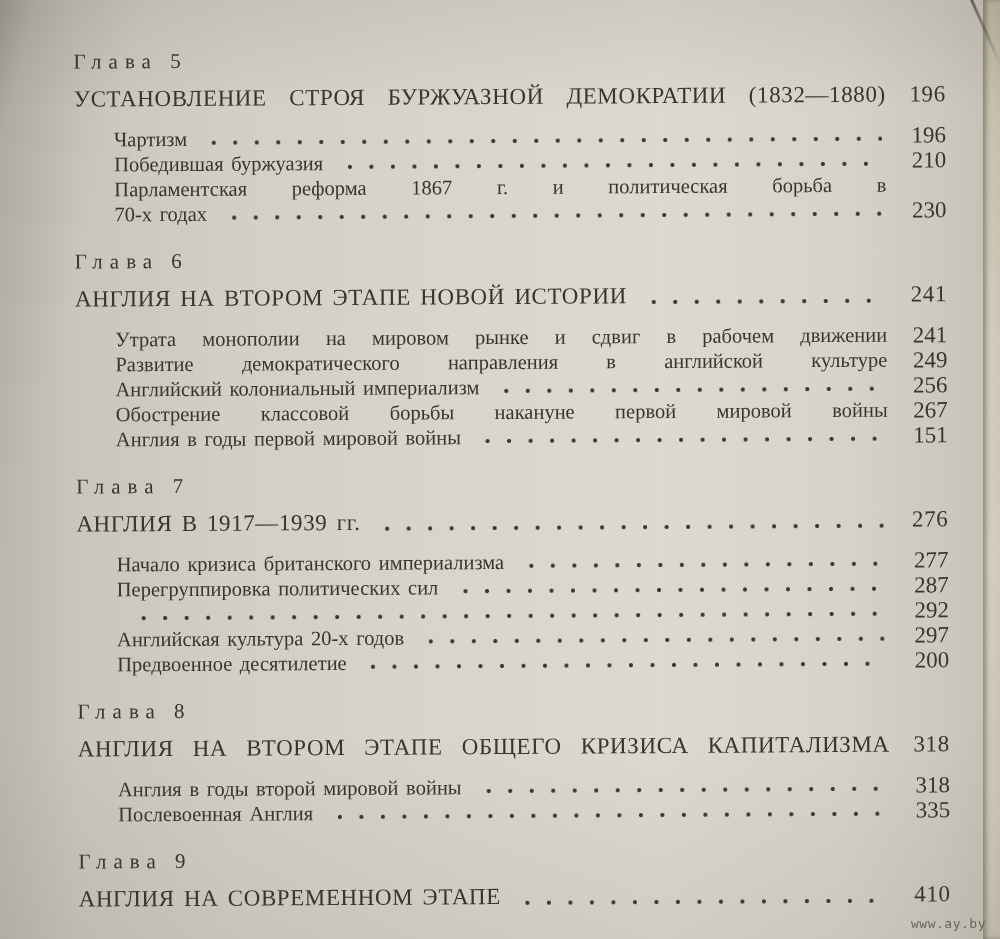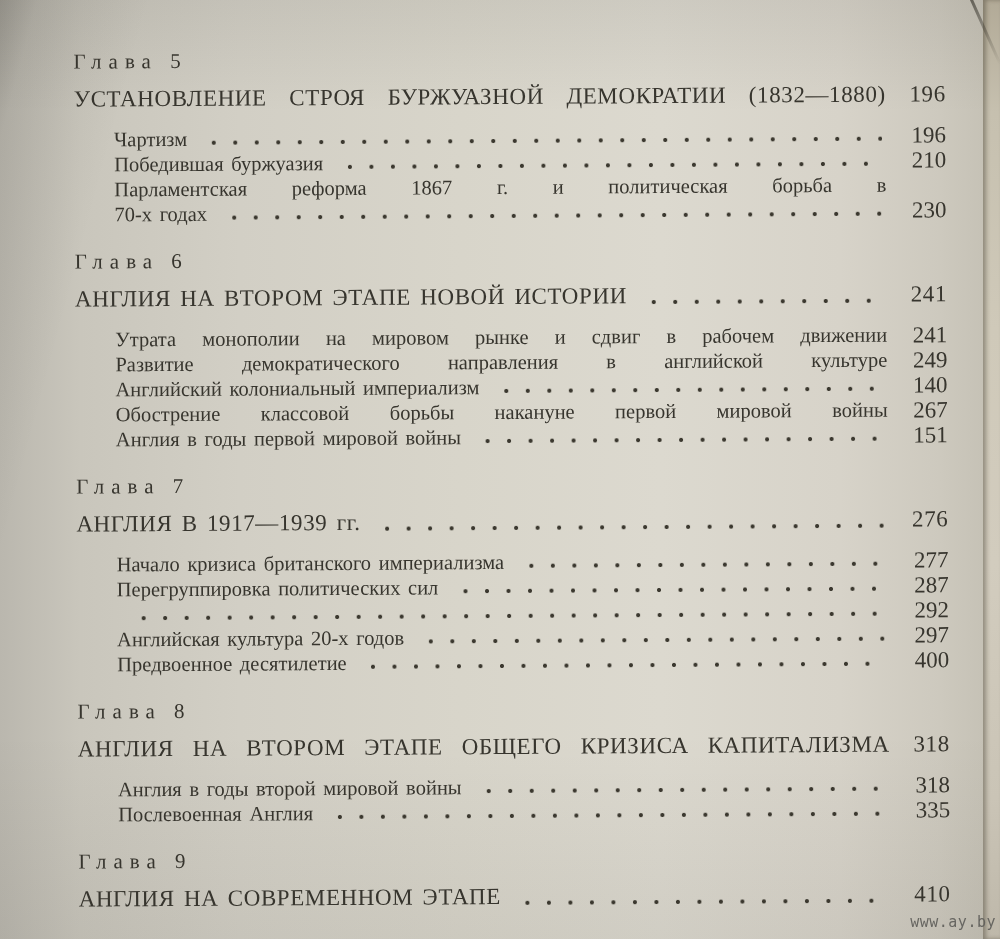--- a/index.html
+++ b/index.html
@@ -42,22 +42,22 @@
   .lastline .t{flex:0 0 auto;white-space:nowrap;}
   .lastline.jfill{display:block;text-align:justify;text-align-last:justify;}
   .lastline.jfill .t{white-space:normal;}
   .jline{text-align:justify;text-align-last:justify;}
   .leader{
     flex:1 1 auto;height:1em;margin:0 4px 0 16px;
     background-image:radial-gradient(circle,#3b382f 1.8px, rgba(0,0,0,0) 2.3px);
     background-size:21.5px 12px;background-position:left bottom 3px;background-repeat:repeat-x;
   }
   .watermark{
-    position:absolute;right:4px;bottom:8px;
-    font-family:"DejaVu Sans Mono", monospace;font-size:15px;
+    position:absolute;right:14px;bottom:8px;
+    font-family:"DejaVu Sans Mono", monospace;font-size:13px;
     color:rgba(98,97,93,0.95);letter-spacing:0.5px;
   }
 </style>
 </head>
 <body>
 
 <div class="photo">
   <div id="toc">
       <div class="chapter">
         <div class="ch-label">Глава 5</div>
@@ -119,21 +119,21 @@
           </div>
           <div class="pnum">249</div>
         </div>
         <div class="entry sec">
           <div class="entry-text">
             <div class="lastline">
               <span class="t">Английский колониальный империализм</span>
               <span class="leader"></span>
             </div>
           </div>
-          <div class="pnum">140</div>
+          <div class="pnum">256</div>
         </div>
         <div class="entry sec">
           <div class="entry-text">
             <div class="lastline jfill"><span class="t">Обострение классовой борьбы накануне первой мировой войны</span></div>
           </div>
           <div class="pnum">267</div>
         </div>
         <div class="entry sec">
           <div class="entry-text">
             <div class="lastline">
@@ -190,21 +190,21 @@
           </div>
           <div class="pnum">297</div>
         </div>
         <div class="entry sec">
           <div class="entry-text">
             <div class="lastline">
               <span class="t">Предвоенное десятилетие</span>
               <span class="leader"></span>
             </div>
           </div>
-          <div class="pnum">400</div>
+          <div class="pnum">200</div>
         </div>
       </div>
       <div class="chapter">
         <div class="ch-label">Глава 8</div>
         <div class="entry ch-title">
           <div class="entry-text">
             <div class="lastline jfill"><span class="t">АНГЛИЯ НА ВТОРОМ ЭТАПЕ ОБЩЕГО КРИЗИСА КАПИТАЛИЗМА</span></div>
           </div>
           <div class="pnum">318</div>
         </div>

